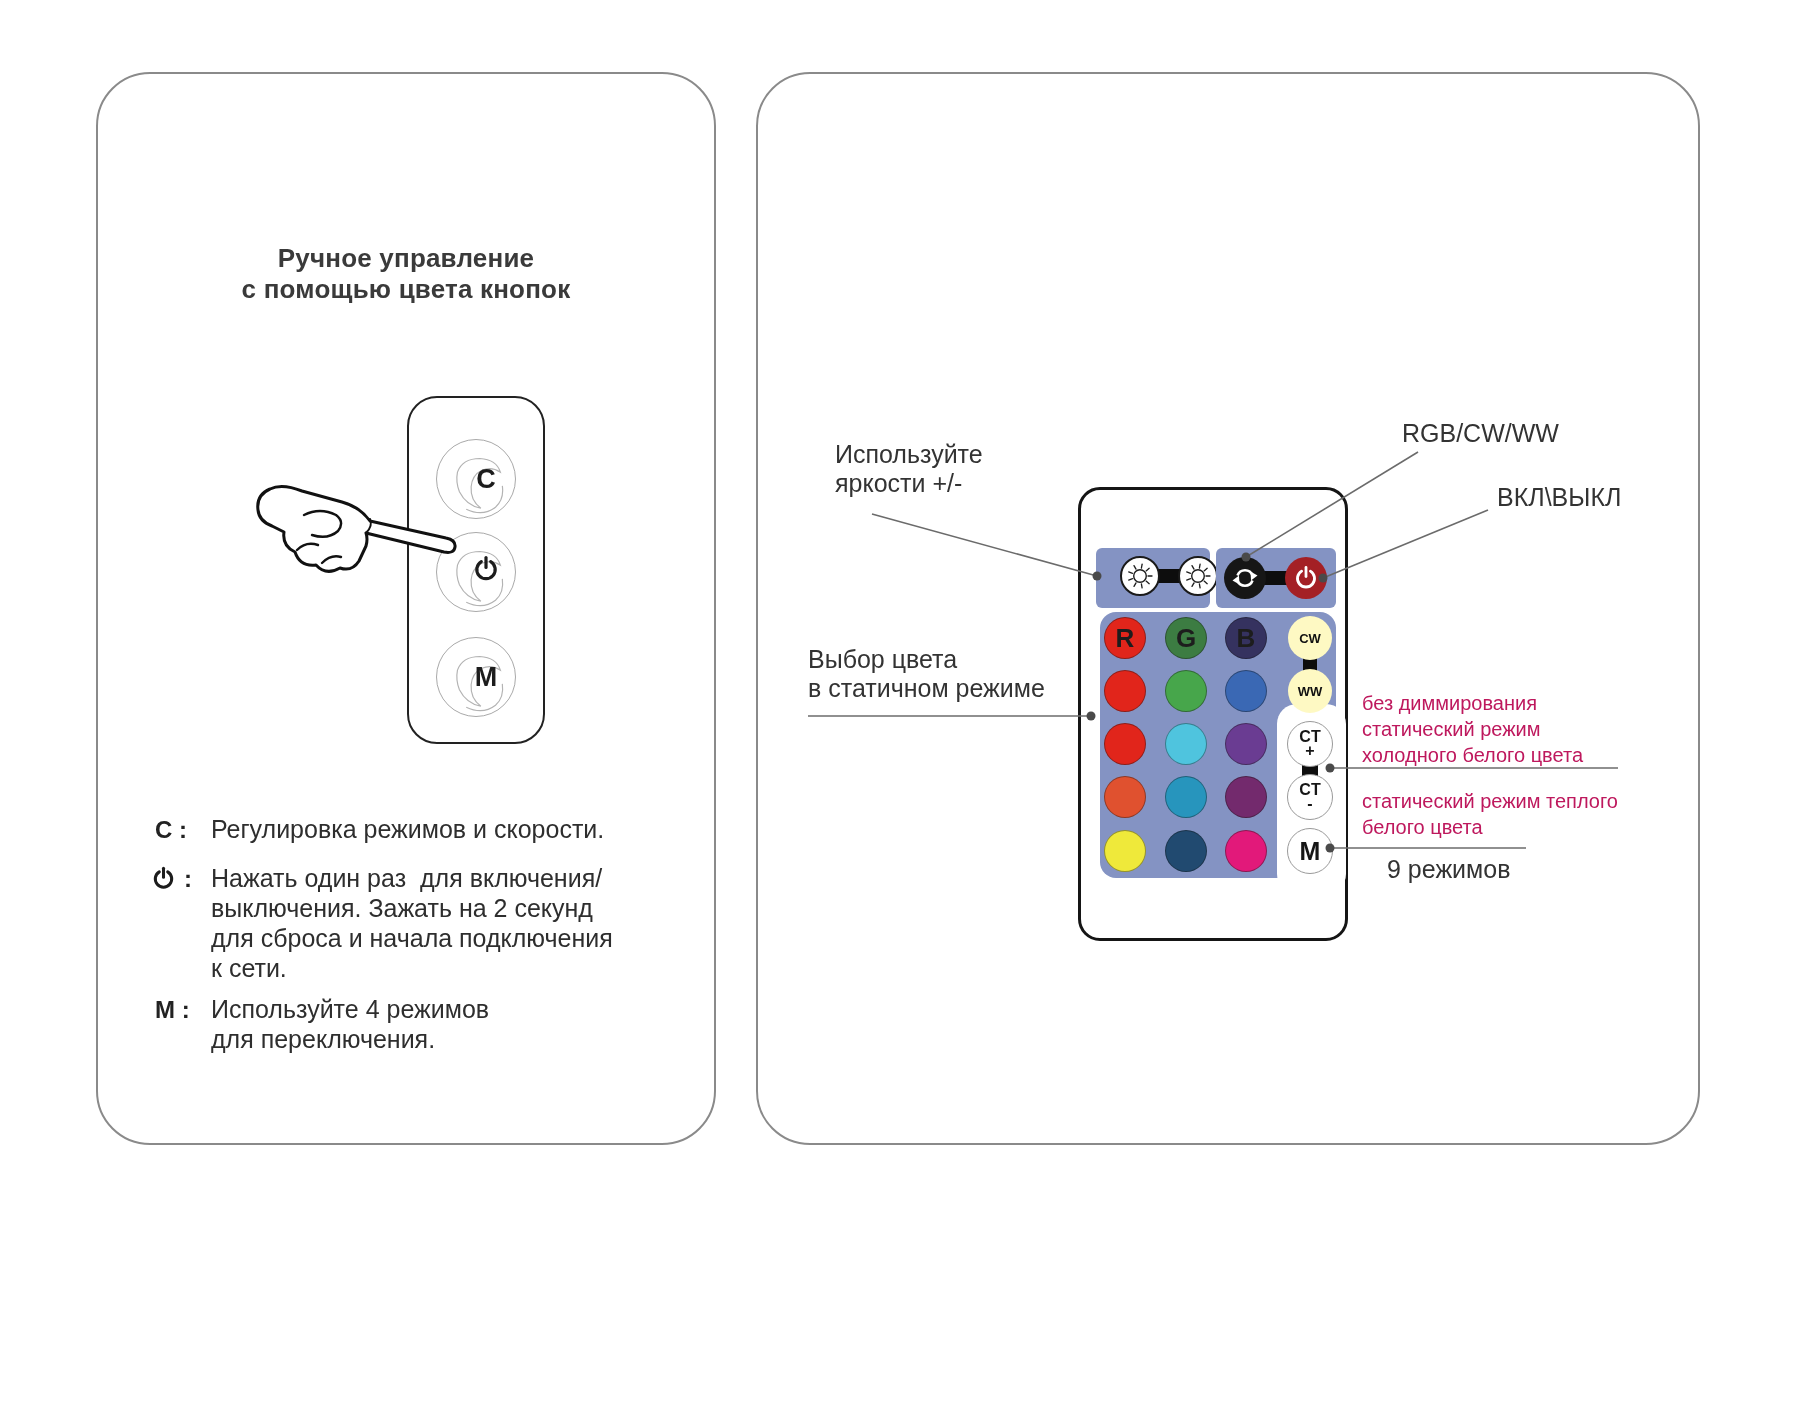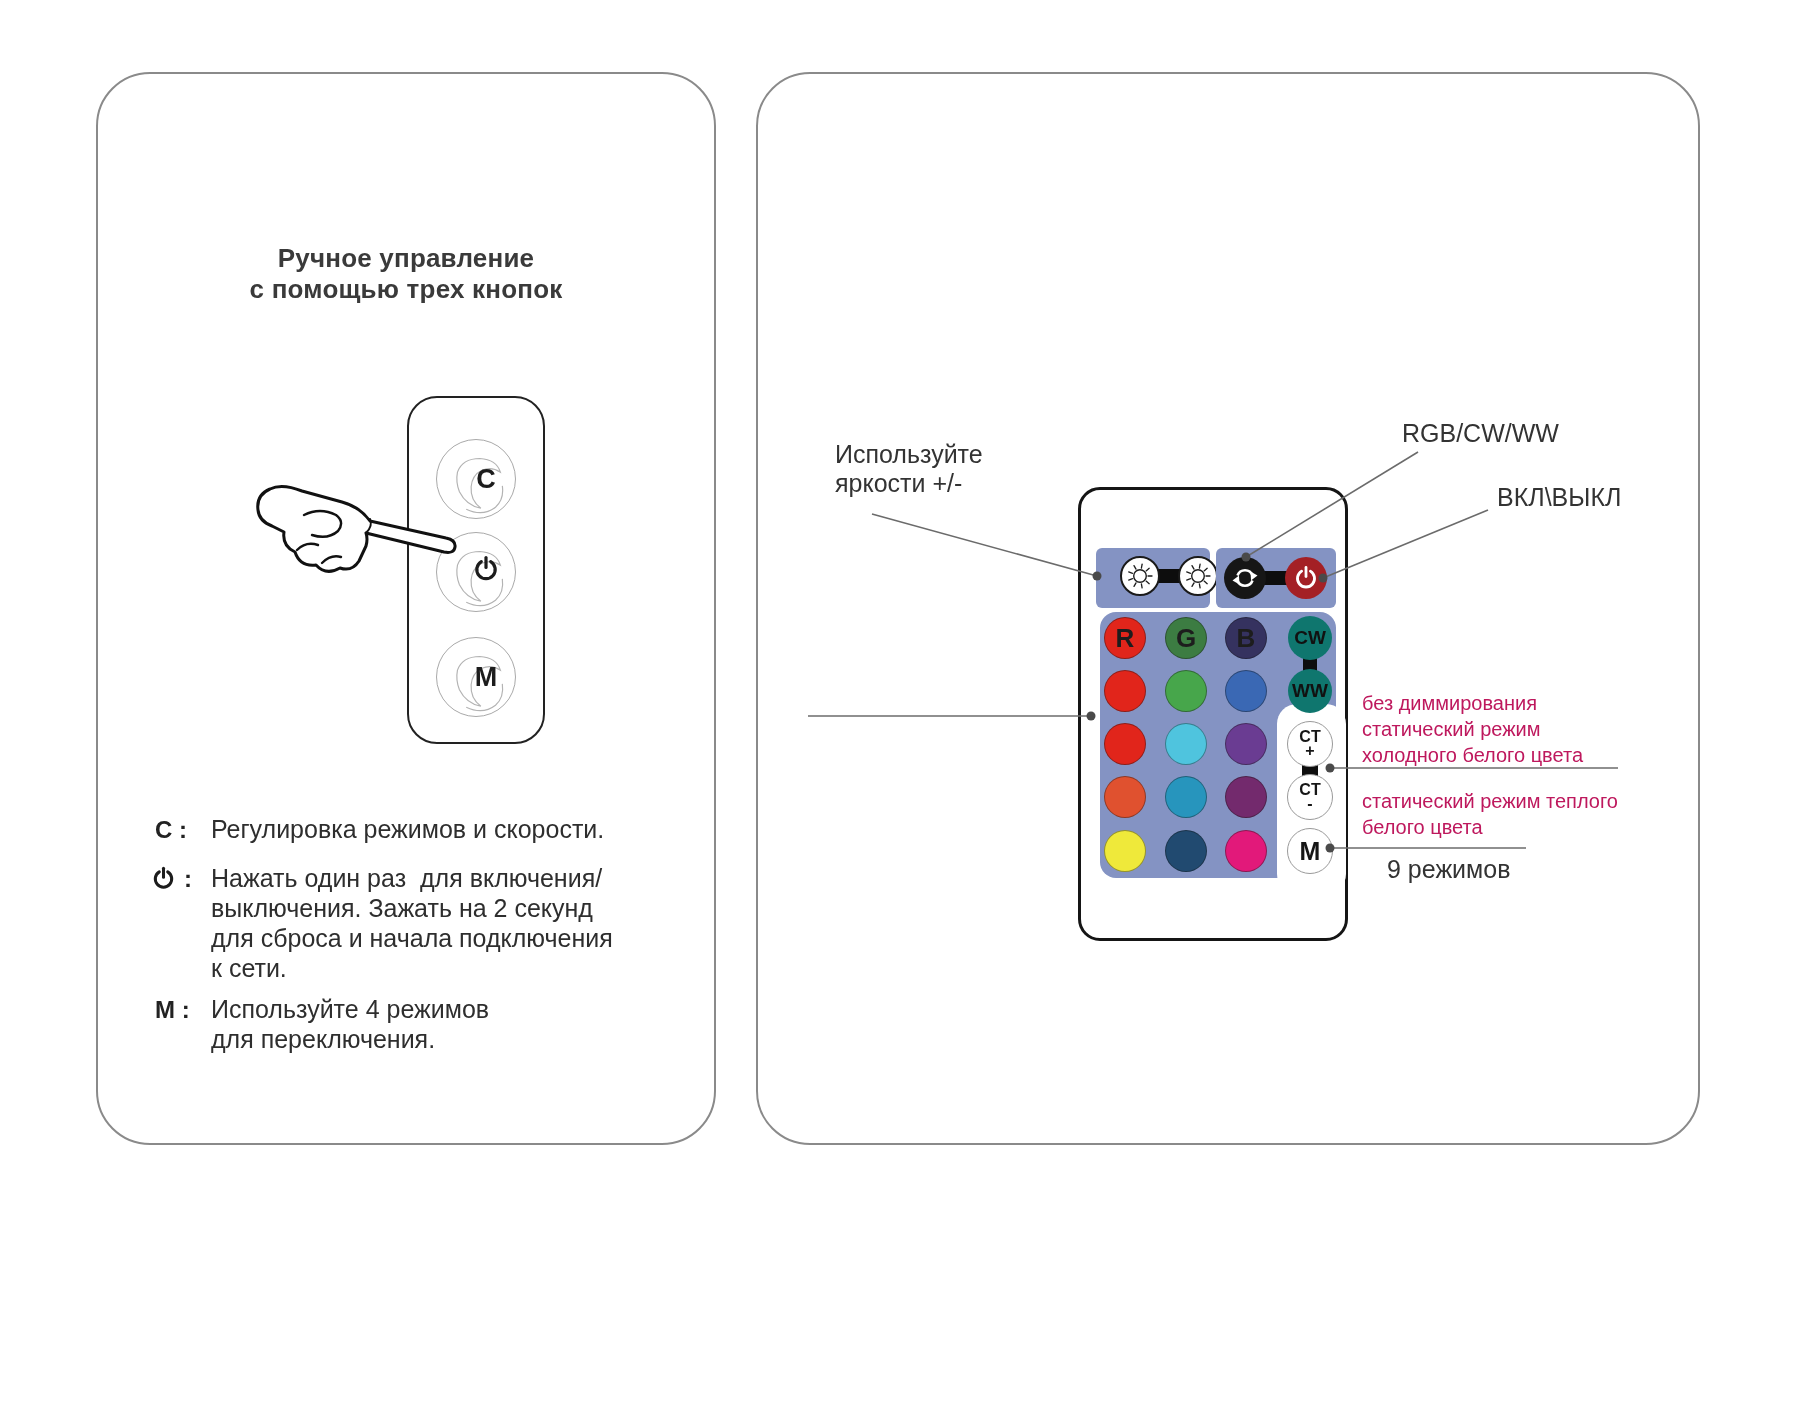--- a/index.html
+++ b/index.html
@@ -42,39 +42,39 @@
     border:3px solid #151515;border-radius:22px;background:#fff;
   }
   .bluepanel{position:absolute;background:var(--panel-blue,#8493c3);border-radius:6px;}
   #main-pad{border-radius:16px;}
   .notch{position:absolute;background:#fff;border-radius:20px;}
   .cbtn{position:absolute;border-radius:50%;display:flex;align-items:center;justify-content:center;box-sizing:border-box;}
   .connector{position:absolute;background:#0d0d0d;}
   .sunbtn{width:40px;height:40px;background:#fff;border:2px solid #1a1a1a;}
   .cyclebtn{width:42px;height:42px;background:#161616;}
   .pwrbtn{width:42px;height:42px;background:var(--power-red,#a42025);}
-  .whitebtn{width:44px;height:44px;background:#0f766e;font-weight:700;font-size:19px;color:#111;}
+  .whitebtn{width:44px;height:44px;background:#fef9c3;font-weight:700;font-size:13px;color:#111;}
   .ringbtn{width:46px;height:46px;background:#fff;border:1.4px solid #9a9a9a;font-weight:700;color:#161616;}
   .ctlabel{white-space:pre-line;font-size:16px;line-height:14px;font-weight:700;text-align:center;}
   .mlabel{font-size:25px;font-weight:700;}
   .gcell{position:absolute;width:42px;height:42px;border-radius:50%;border:1px solid rgba(20,20,20,.4);
          box-sizing:border-box;display:flex;align-items:center;justify-content:center;}
   .gcell span{font-weight:700;font-size:26px;color:#1d1d1d;}
   #leaders{position:absolute;left:0;top:0;width:1801px;height:1401px;pointer-events:none;}
 </style>
 </head>
 <body>
 
 <div id="canvas">
 
   <section class="panel" id="panel-left"></section>
   <section class="panel" id="panel-right"></section>
 
   <div class="abs title ml">Ручное управление
-с помощью трех кнопок</div>
+с помощью цвета кнопок</div>
 
   <div class="abs lremote">
     <div class="lbtn" style="top:41px">
       <svg class="swoosh" viewBox="0 0 80 80">
         <path d="M21 33 Q26 19 44 19 Q61 20 65 33 Q56 27 46 31 Q36 36 35 48 Q34 62 45 70 Q30 67 23 53 Q19 43 21 33 Z" fill="none" stroke="#b3b3b3" stroke-width="1.2"></path>
         <path d="M30 71 Q47 79 60 69 Q69 61 67 47" fill="none" stroke="#b3b3b3" stroke-width="1.2"></path>
       </svg>
       <span class="lletter">C</span>
     </div>
     <div class="lbtn" style="top:134px">
@@ -122,20 +122,22 @@
 к сети.</div>
 
   <span class="abs ikey" style="left:155px;top:996px">M :</span>
   <div class="abs itext ml" style="left:211px;top:994px;width:460px">Используйте 4 режимов
 для переключения.</div>
 
   <div class="abs callout ml" style="left:835px;top:440px">Используйте
 яркости +/-</div>
   <div class="abs callout" style="left:1402px;top:419px">RGB/CW/WW</div>
   <div class="abs callout" style="left:1497px;top:483px">ВКЛ\ВЫКЛ</div>
+  <div class="abs callout ml" style="left:808px;top:645px">Выбор цвета
+в статичном режиме</div>
   <div class="abs smalltxt ml" style="left:1362px;top:690px">без диммирования
 статический режим
 холодного белого цвета</div>
   <div class="abs smalltxt ml" style="left:1362px;top:788px">статический режим теплого
 белого цвета</div>
   <div class="abs callout" style="left:1387px;top:855px">9 режимов</div>
 
   <div class="abs rremote">
 
     <div class="bluepanel" style="left:15px;top:58px;width:114px;height:60px">

